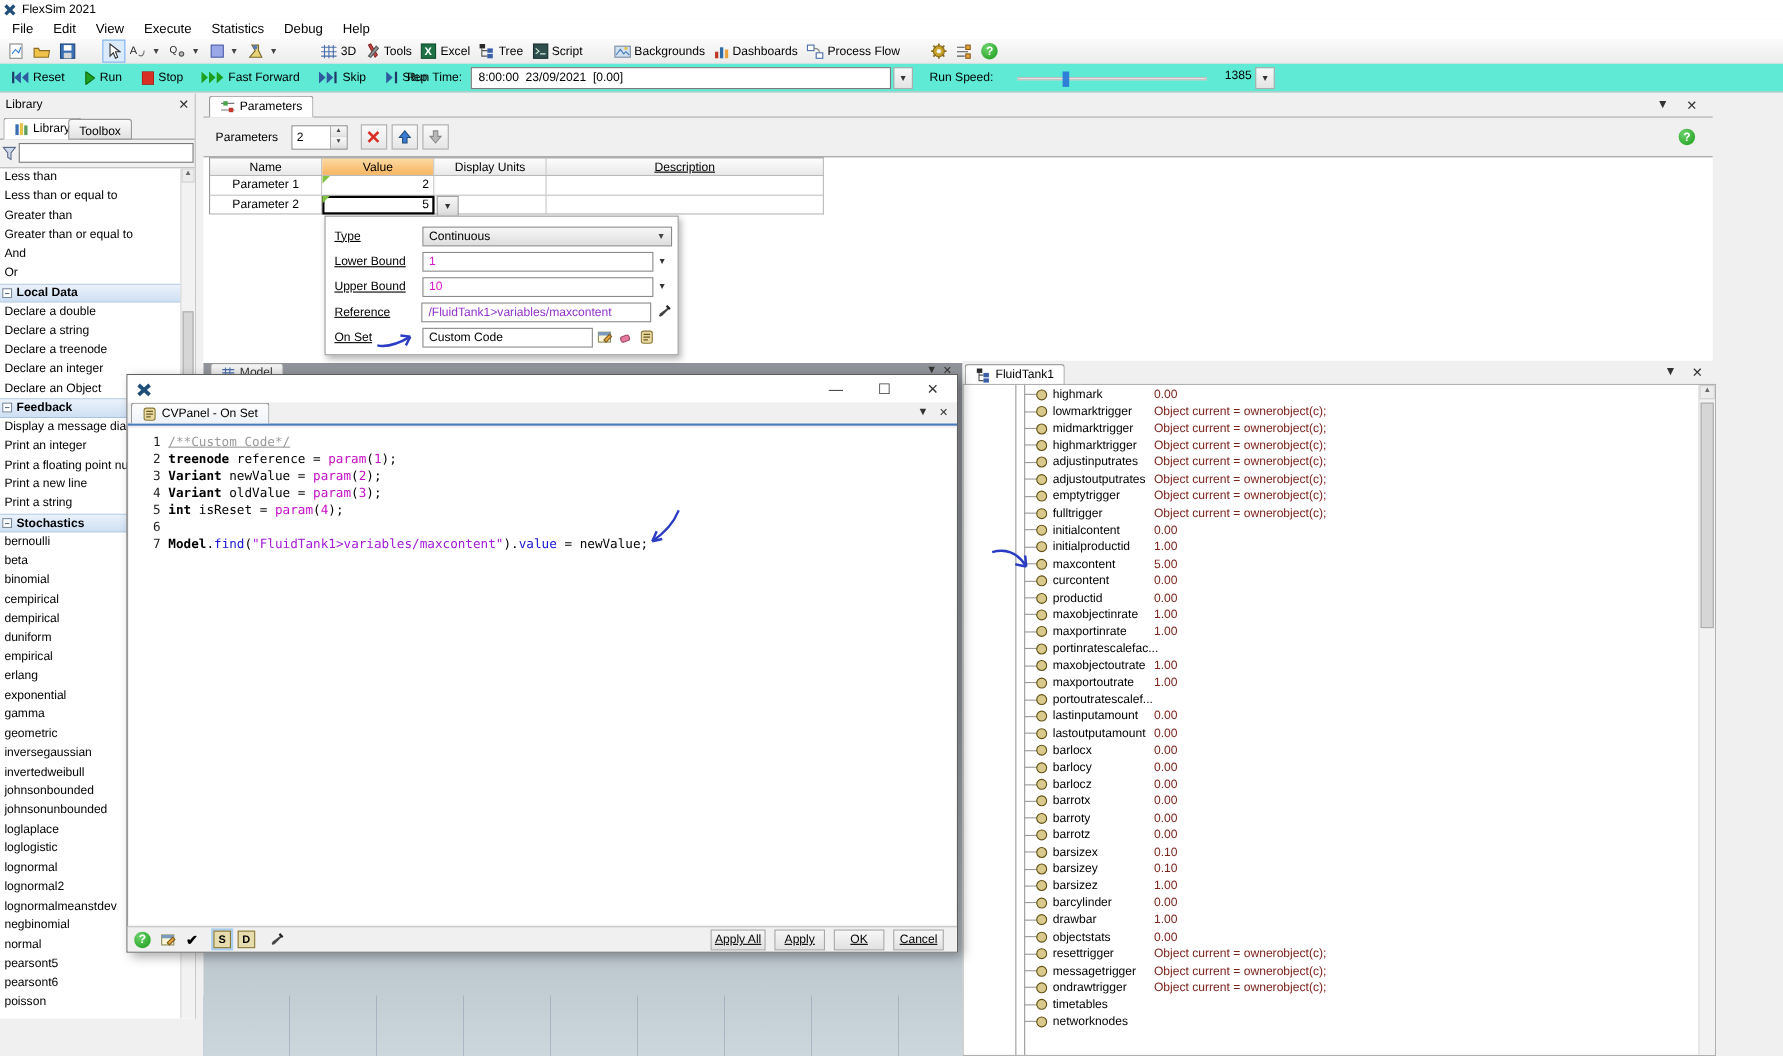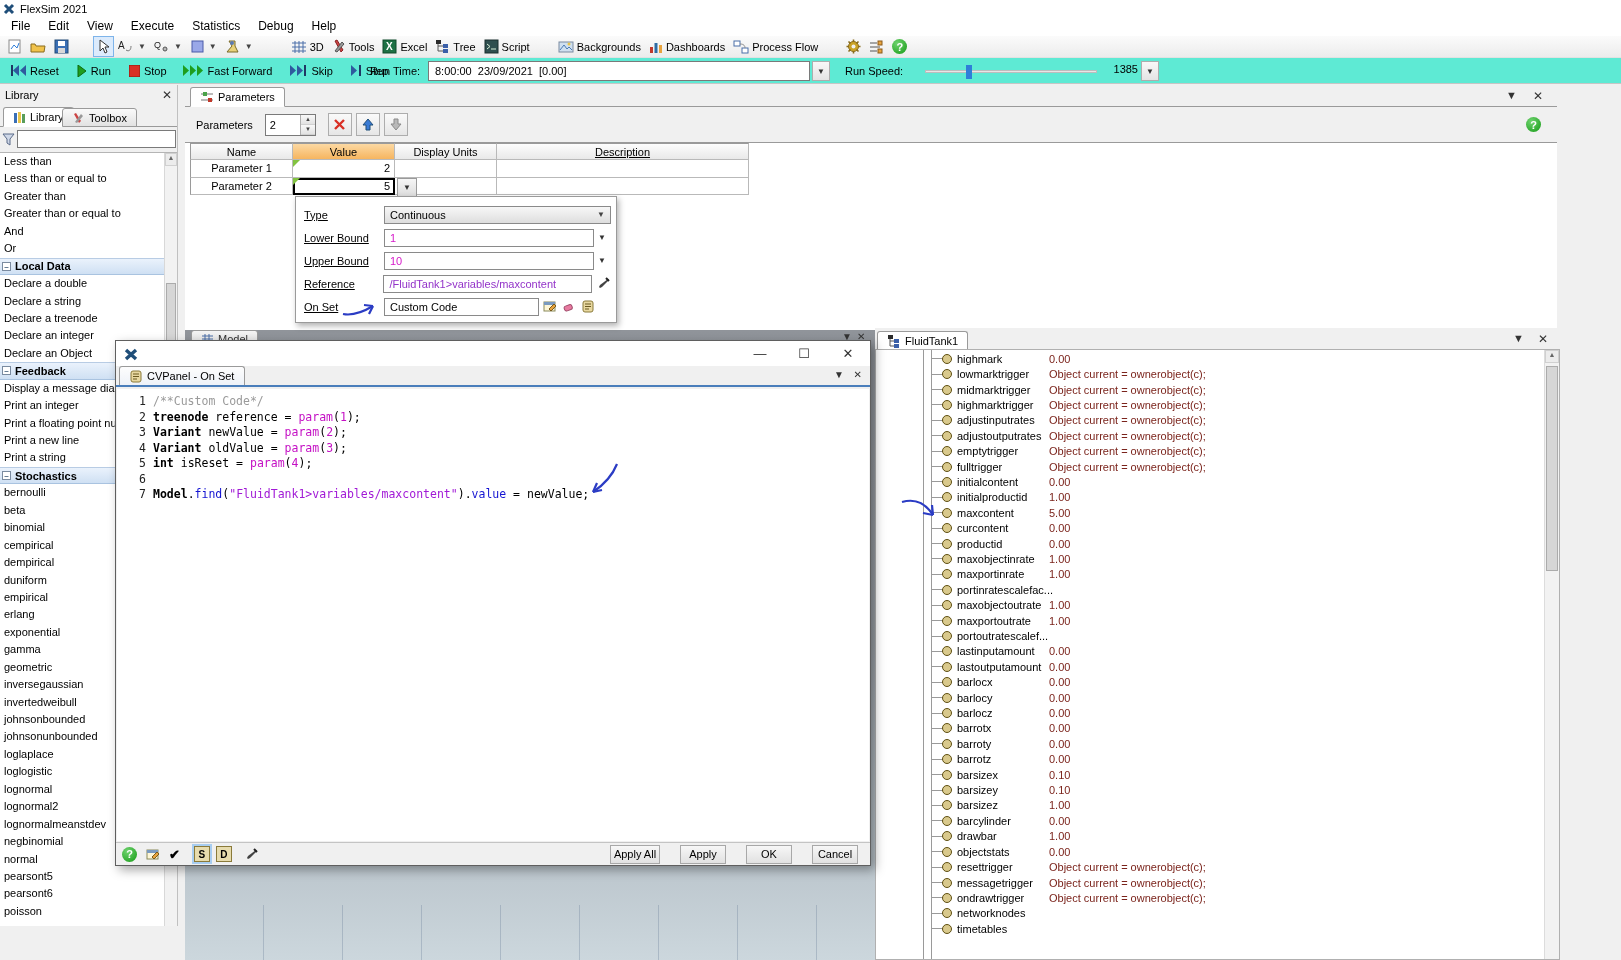--- a/index.html
+++ b/index.html
@@ -32,21 +32,21 @@
   .slider-track { position:absolute; left:925px; top:12px; width:172px; height:3px;
                   background:#e6e6e6; border:1px solid #bdbdbd; }
   .slider-thumb { position:absolute; left:40px; top:-6px; width:6px; height:14px; background:#2f7ed8; }
   .rs-value { position:absolute; left:1098px; top:5px; width:40px; text-align:right; font-size:11px; }
 
   
   .tabstrip { position:relative; height:22px; border-bottom:1px solid #9a9a9a; }
   .tab { position:absolute; bottom:-1px; height:20px; display:inline-flex; align-items:center; gap:4px;
          padding:0 9px; border:1px solid #9a9a9a; border-bottom:1px solid #fff; border-radius:3px 3px 0 0;
          background:#fff; font-size:11px; white-space:nowrap; }
-  .tab.inactive { background:linear-gradient(#fafafa,#e2e2e2); border-bottom:1px solid #9a9a9a; height:19px; }
+  .tab.inactive { background:linear-gradient(#fafafa,#e2e2e2); border-bottom:1px solid #9a9a9a; height:19px;flex-direction:column; }
   .panel-ctl { position:absolute; top:4px; font-size:11px; color:#333; }
   .closex { font-size:12px; color:#333; }
   .helpdot { width:15px; height:15px; border-radius:50%; background:radial-gradient(circle at 35% 30%,#6fd36f,#159a15);
              color:#fff; font-weight:bold; font-size:11px; display:flex; align-items:center; justify-content:center; }
 
   
   .library { position:absolute; left:0; top:85px; width:178px; height:841px; background:#f0f0f0;
              border-right:1px solid #c0c0c0; }
   .lib-head { height:19px; display:flex; align-items:center; padding:0 5px; }
   .lib-head .closex { margin-left:auto; }
@@ -137,31 +137,31 @@
   .dlg-btns span { width:44px; text-align:center; font-size:13px; color:#333; }
   .dlg-tabs { position:relative; height:21px; background:#f0f0f0; border-bottom:2px solid #4a7ebb; }
   .dlg-tab { position:absolute; left:3px; bottom:0; height:19px; display:inline-flex; align-items:center; gap:5px;
              padding:0 10px; background:linear-gradient(#fdfdfd,#eef2f8); border:1px solid #9a9a9a; border-bottom:none;
              border-radius:3px 3px 0 0; font-size:11px; }
   .dlg-tab-ctl { position:absolute; right:8px; top:3px; font-size:10px; color:#333; }
   .codearea { position:absolute; left:1px; right:1px; top:48px; bottom:24px; background:#fff;
               font-family:"DejaVu Sans Mono",monospace; font-size:11.5px; overflow:hidden; padding-top:5px; }
   .cline { height:15.5px; line-height:15.5px; white-space:pre; }
   .lnum { display:inline-block; width:36px; text-align:right; padding-right:7px; color:#222; }
-  .c-comment { color:#9a9a9a; }
+  .c-comment { color:#9a9a9a;text-decoration:underline; }
   .c-type { font-weight:bold; }
   .c-mag { color:#c410c4; }
   .c-str { color:#a11ad6; }
   .c-blue { color:#1414d2; }
   .dlg-bottom { position:absolute; left:0; right:0; bottom:0; height:23px; background:#f0f0f0;
                 border-top:1px solid #c4c4c4; display:flex; align-items:center; padding:0 12px 0 6px; }
   .sdbtn { width:16px; height:16px; background:#e7dcae; border:1px solid #8a7a3a; font-weight:bold; font-size:10px;
            display:flex; align-items:center; justify-content:center; margin-left:6px; }
   .sdbtn.sel { box-shadow:0 0 0 2px #a8cdf0; }
-  .dlg-buttons { margin-left:auto; display:flex; gap:20px; }
+  .dlg-buttons { margin-left:auto; display:flex; gap:8px;text-decoration:underline; }
   .stdbtn { width:46px; height:19px; border:1px solid #a8a8a8; background:linear-gradient(#f7f7f7,#e1e1e1);
             font-size:11px; display:flex; align-items:center; justify-content:center; }
 
   .annot { position:absolute; z-index:20; pointer-events:none; }
   svg.icon { display:block; }
 </style>
 </head>
 <body>
 
 <div class="screen">
@@ -832,27 +832,27 @@
           </div>
           <div class="trow">
             <span class="dash"></span>
             <span class="tcircle"></span>
             <span class="tname">ondrawtrigger</span>
             <span class="tval">Object current = ownerobject(c);</span>
           </div>
           <div class="trow">
             <span class="dash"></span>
             <span class="tcircle"></span>
+            <span class="tname">timetables</span>
+            <span class="tval"></span>
+          </div>
+          <div class="trow">
+            <span class="dash"></span>
+            <span class="tcircle"></span>
             <span class="tname">networknodes</span>
-            <span class="tval"></span>
-          </div>
-          <div class="trow">
-            <span class="dash"></span>
-            <span class="tcircle"></span>
-            <span class="tname">timetables</span>
             <span class="tval"></span>
           </div>
         </div>
       <div class="tank-scroll">
         <div class="scr-up">▲</div>
         <div class="scr-thumb" style="top:16px;height:205px"></div>
       </div>
     </div>
   </div>
 

